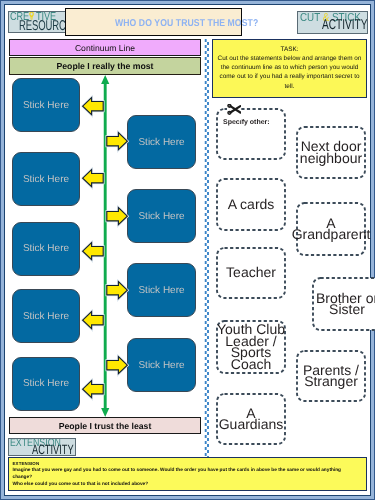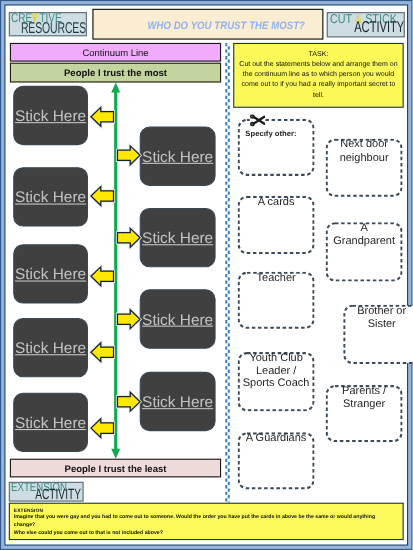--- a/index.html
+++ b/index.html
@@ -18,23 +18,23 @@
   .logo-box{position:absolute;left:8px;top:11px;width:71px;height:22px;
      background:#cedde1;border:1px solid #5a6b75;box-sizing:border-box;overflow:hidden;}
   .logo-l1{position:absolute;left:1px;top:-1px;font-size:11.6px;letter-spacing:-0.1px;
      color:#3d8a84;font-family:"Liberation Sans",sans-serif;font-weight:400;line-height:12px;white-space:nowrap;
      transform:scaleX(0.79);transform-origin:left top;}
   .logo-l1 .bulb{display:inline-block;width:8.6px;height:9px;position:relative;top:0px;}
   .logo-l2{position:absolute;left:9.6px;top:6.5px;font-size:14.2px;letter-spacing:-0.2px;
      color:#1d3b45;font-family:"Liberation Sans",sans-serif;line-height:14px;white-space:nowrap;
      transform:scaleX(0.672);transform-origin:left top;}
 
-  .title-box{position:absolute;left:84px;top:8px;width:210px;height:28px;
+  .title-box{position:absolute;left:65px;top:8px;width:177px;height:28px;
      background:#faedd2;border:1.6px solid #0a0a0a;box-sizing:border-box;
-     display:flex;align-items:center;justify-content:center;font-style:italic;}
+     display:flex;align-items:center;justify-content:center;}
   .title-txt{position:absolute;left:49px;top:8.5px;font-size:9.9px;font-weight:bold;
      color:#8fb3f2;letter-spacing:0.1px;line-height:11px;white-space:nowrap;
      font-family:"Liberation Sans",sans-serif;display:inline-block;
      transform:scaleX(0.875);transform-origin:left top;}
 
   .badge-box{position:absolute;left:297px;top:11px;width:71px;height:23px;
      background:#cedde1;border:1px solid #5a6b75;box-sizing:border-box;overflow:hidden;}
   .badge-l1{position:absolute;left:1.5px;top:-0.5px;font-size:11.6px;
      color:#3d8a84;font-family:"Liberation Sans",sans-serif;line-height:12px;white-space:nowrap;
      transform:scaleX(0.845);transform-origin:left top;}
@@ -50,41 +50,41 @@
   .cont-most{position:absolute;left:9px;top:57px;width:192px;height:18px;box-sizing:border-box;
      background:#c4d49e;border:1.5px solid #241f14;display:flex;align-items:center;justify-content:center;
      font-size:8.7px;font-weight:bold;color:#111;}
   .cont-least{position:absolute;left:9px;top:417px;width:192px;height:17px;box-sizing:border-box;
      background:#efdcda;border:1.5px solid #1a1a1a;display:flex;align-items:center;justify-content:center;
      font-size:8.7px;font-weight:bold;color:#111;}
 
   .green-axis{position:absolute;left:95px;top:75px;width:20px;height:342px;}
 
   .stick-col{position:absolute;left:0;top:0;width:210px;height:440px;}
-  .sbox{position:absolute;box-sizing:border-box;background:#404040;border:1.5px solid #394855;
+  .sbox{position:absolute;box-sizing:border-box;background:#0369a1;border:1.5px solid #394855;
      border-radius:9px;display:flex;align-items:center;justify-content:center;
-     font-size:14px;color:#c3c3c3;text-decoration:underline;}
+     font-size:10px;color:#c3c3c3;}
   .yarrow{position:absolute;}
 
   
   .divider{position:absolute;left:204px;top:39px;width:6px;height:418px;}
 
   
   .task-box{position:absolute;left:212px;top:39px;width:155px;height:59px;box-sizing:border-box;
      background:#fcf857;border:1.3px solid #1b3260;padding:5px 3px 0 3px;}
   .task-h{font-size:6.4px;text-align:center;color:#111;line-height:9px;}
   .task-b{font-size:6.4px;text-align:center;color:#111;line-height:9.2px;}
 
   .scissors{position:absolute;left:227px;top:102px;z-index:5;background:#fff;}
 
   
   .cards{position:absolute;left:0;top:0;width:375px;height:460px;}
   .card{position:absolute;box-sizing:border-box;
-     display:flex;justify-content:center;text-align:center;
-     font-size:10px;color:#231f20;line-height:11.5px;white-space:pre-line;
+     display:flex;align-items:center;justify-content:center;text-align:center;
+     font-size:14px;color:#231f20;line-height:11.5px;white-space:pre-line;
      -webkit-font-smoothing:antialiased;}
   .card svg{position:absolute;left:0;top:0;}
   .card span{position:relative;z-index:2;}
   .card.small{font-size:7px;font-weight:bold;}
 
   
   .ext-logo{position:absolute;left:8px;top:438px;width:68px;height:18px;
      background:#cedde1;border:1px solid #5a6b75;box-sizing:border-box;overflow:hidden;}
   .ext-l1{position:absolute;left:1px;top:-1.5px;font-size:11px;color:#3d8a84;
      font-family:"Liberation Sans",sans-serif;line-height:11px;white-space:nowrap;
@@ -128,21 +128,21 @@
     </div>
 
     <div class="badge-box">
       <div class="badge-l1">
         <span>CUT </span><span class="amp">&amp;</span><span> STICK</span>
       </div>
       <div class="badge-l2">ACTIVITY</div>
     </div>
 
     <div class="cont-label">Continuum Line</div>
-    <div class="cont-most">People I trust the most</div>
+    <div class="cont-most">People I really the most</div>
     <div class="cont-least">People I trust the least</div>
 
     <div class="green-axis">
       <svg width="20" height="342" viewBox="0 0 20 342">
         <path d="M10.2 0 L14.3 9 L11.65 9 L11.65 333 L14.3 333 L10.2 342 L6.1 333 L8.75 333 L8.75 9 L6.1 9 Z" fill="#0fab4e"></path>
       </svg>
     </div>
 
     <div class="stick-col">
         <div class="sbox" style="left: 11.6px; top: 78px; width: 68.8px; height: 54px;">Stick Here</div>

